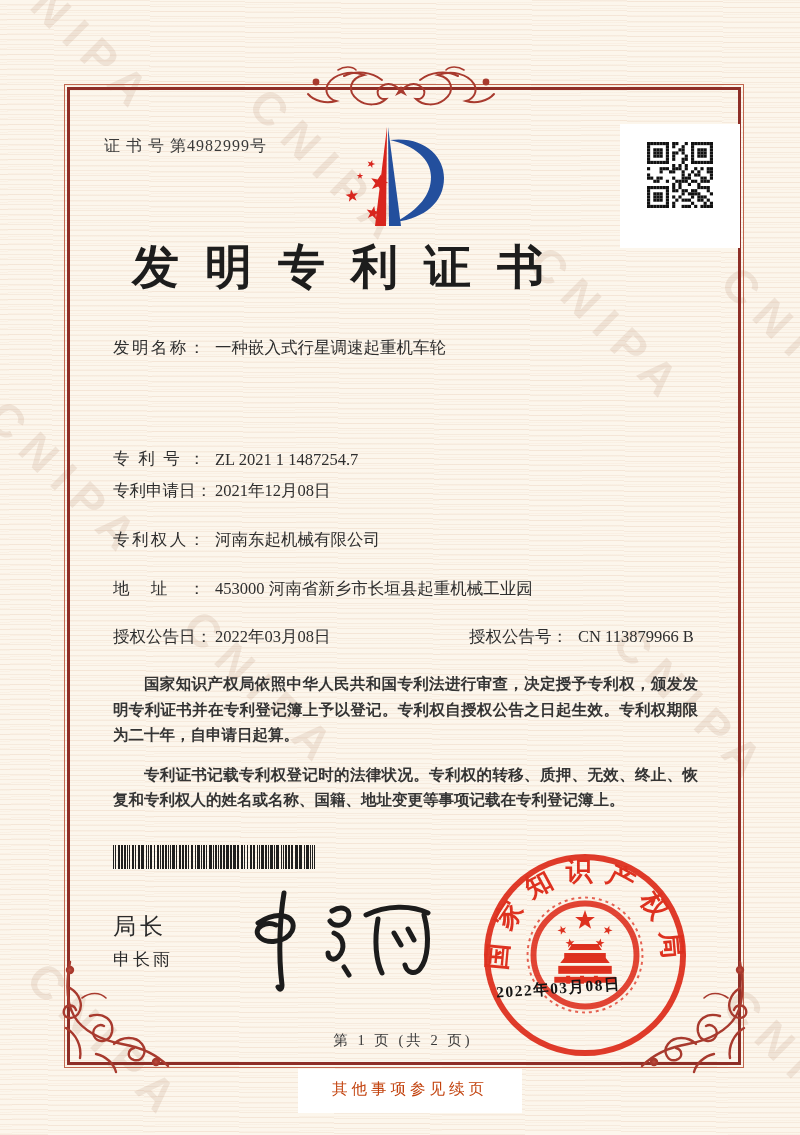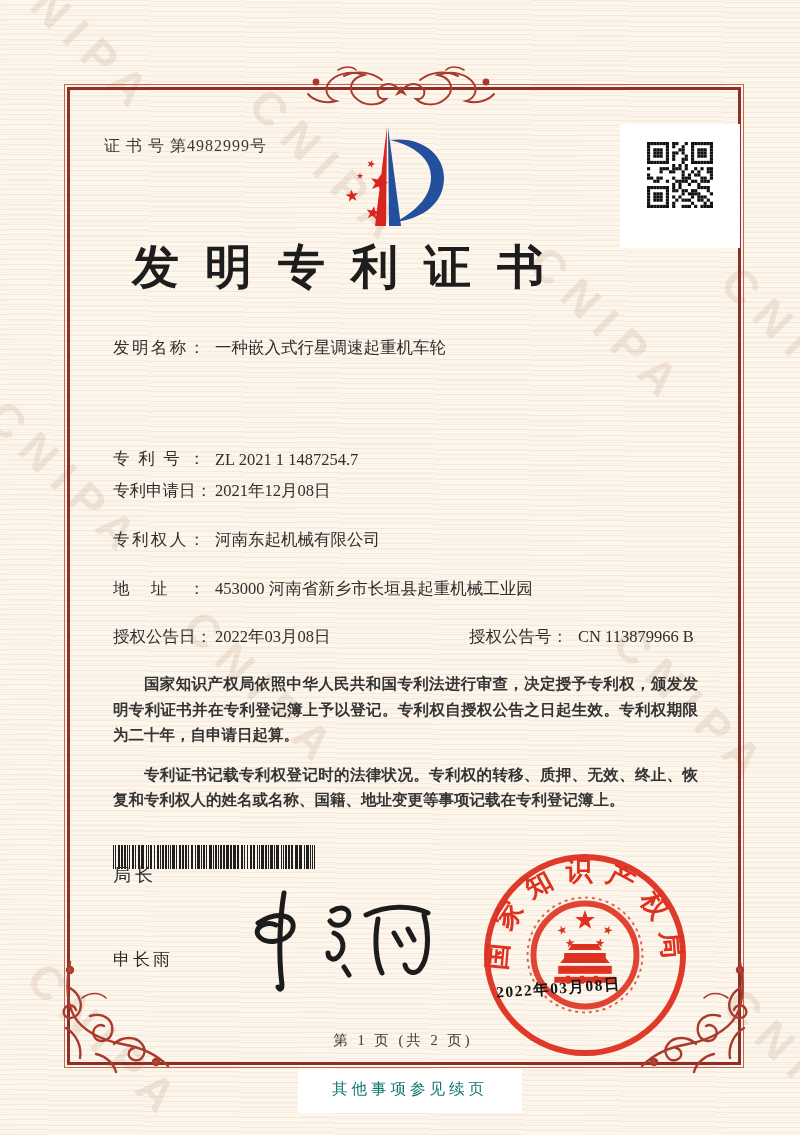--- a/index.html
+++ b/index.html
@@ -27,31 +27,31 @@
       font-size:47px;font-weight:700;letter-spacing:26px;text-indent:26px;color:#1d1d1d;}
   .frow{position:absolute;left:100px;width:630px;font-size:16.5px;white-space:nowrap;color:#2e2e2e;margin-left:13px;}
   .flabel{display:inline-block;width:92px;text-align:justify;text-align-last:justify;
       vertical-align:bottom;}
   .fval{margin-left:10px;}
   .grant2{position:absolute;left:356px;top:0;}
   .paras{position:absolute;left:99px;top:657px;width:613px;font-size:15.5px;
       line-height:25.5px;text-align:justify;color:#343434;}
   .paras p{margin:14px;text-indent:2em;font-weight:bold;}
   .barcode{position:absolute;left:113px;top:845px;}
-  .officer-title{position:absolute;left:113px;top:863px;font-size:18px;letter-spacing:4px;}
+  .officer-title{position:absolute;left:113px;top:911px;font-size:23px;letter-spacing:4px;}
   .officer-name{position:absolute;left:113px;top:948px;font-size:17px;letter-spacing:3px;}
   .signature{position:absolute;left:228px;top:883px;}
   .seal{position:absolute;left:481px;top:851px;mix-blend-mode:multiply;}
   .sealdate{position:absolute;left:496px;top:977px;width:160px;font-size:15.5px;font-weight:700;
       letter-spacing:1.5px;color:#141414;transform:rotate(-4deg);white-space:nowrap;z-index:5;}
   .pageinfo{position:absolute;left:64px;top:1031px;width:678px;text-align:center;
       font-size:14.5px;letter-spacing:3px;color:#3a3a3a;}
   .notepatch{position:absolute;left:298px;top:1069px;width:224px;height:44px;background:#ffffff;}
   .footnote{position:absolute;left:298px;top:1079px;width:224px;text-align:center;
-      font-size:15.5px;letter-spacing:4px;color:#0f766e;}
+      font-size:15.5px;letter-spacing:4px;color:#c2410c;}
   .ornament-top{position:absolute;left:286px;top:58px;z-index:3;}
   .corner{position:absolute;z-index:3;}
   .corner.bl{left:56px;top:958px;}
   .corner.br{left:636px;top:958px;transform:scaleX(-1);}
 </style>
 </head>
 <body>
 
 <div class="waves"></div>
 

